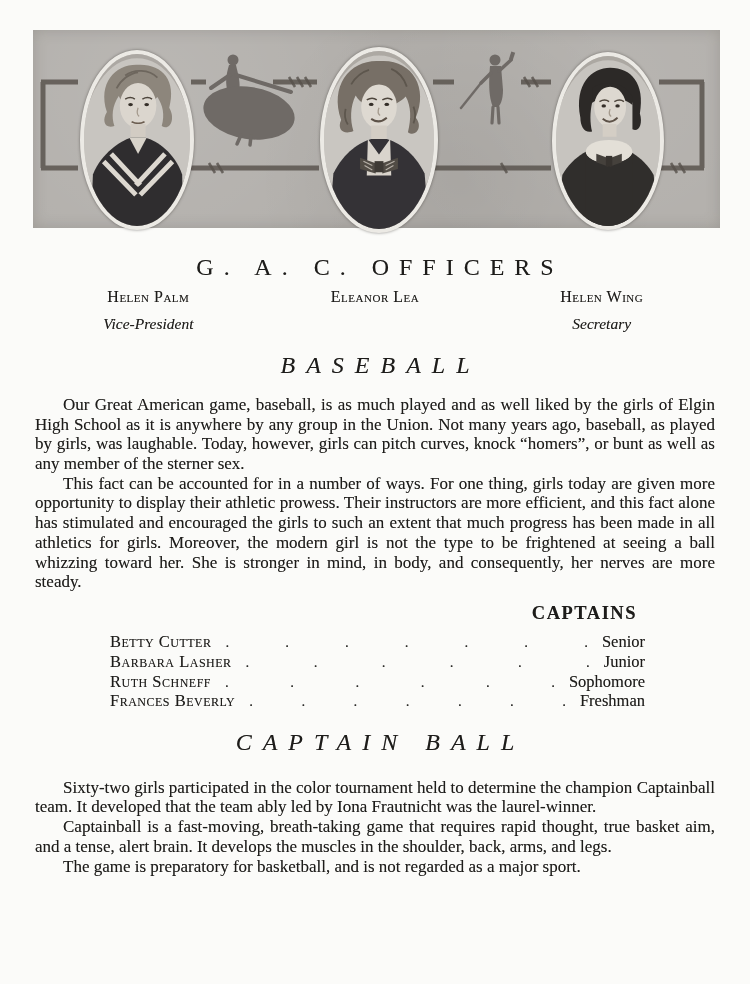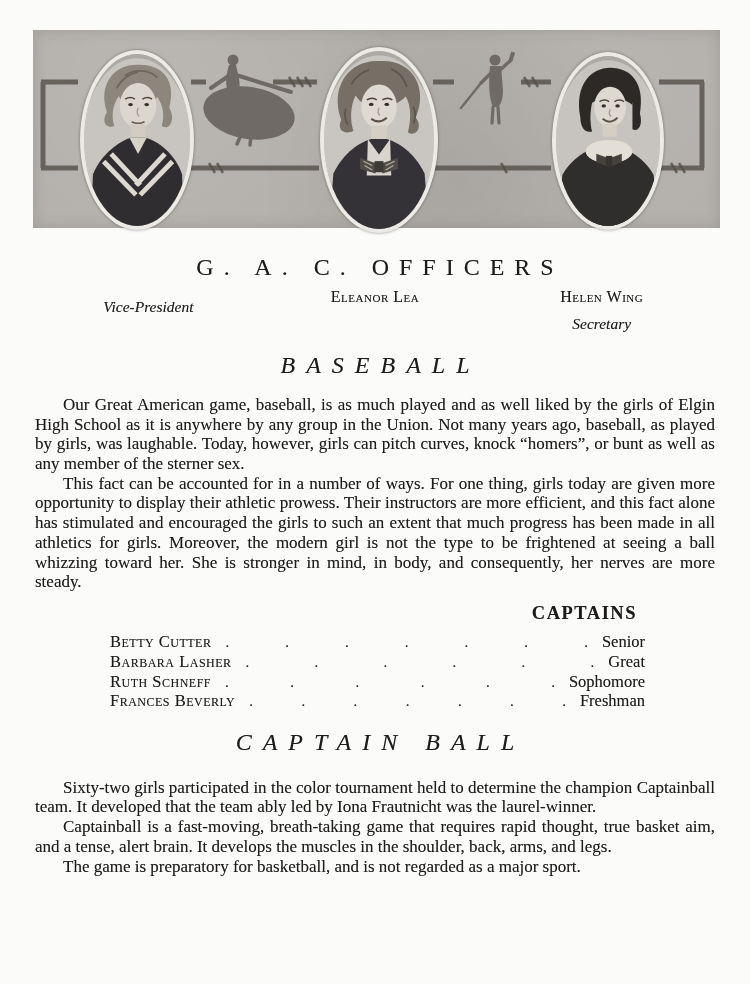--- a/index.html
+++ b/index.html
@@ -180,20 +180,21 @@
   </div>
 </div>
 
 <div class="content">
 
   <h1 class="gac">G. A. C. OFFICERS</h1>
 
   <div class="officers-row">
 
       <div class="officer">
+        <div class="oname">Helen Palm</div>
         <div class="orole">Vice-President</div>
       </div>
 
       <div class="officer">
         <div class="oname">Eleanor Lea</div>
       </div>
 
       <div class="officer">
         <div class="oname">Helen Wing</div>
         <div class="orole">Secretary</div>
@@ -215,21 +216,21 @@
 
         <div class="cap-row">
           <span class="cap-name">Betty Cutter</span>
           <span class="cap-leader">. . . . . . .</span>
           <span class="cap-level">Senior</span>
         </div>
 
         <div class="cap-row">
           <span class="cap-name">Barbara Lasher</span>
           <span class="cap-leader">. . . . . .</span>
-          <span class="cap-level">Great</span>
+          <span class="cap-level">Junior</span>
         </div>
 
         <div class="cap-row">
           <span class="cap-name">Ruth Schneff</span>
           <span class="cap-leader">. . . . . .</span>
           <span class="cap-level">Sophomore</span>
         </div>
 
         <div class="cap-row">
           <span class="cap-name">Frances Beverly</span>

